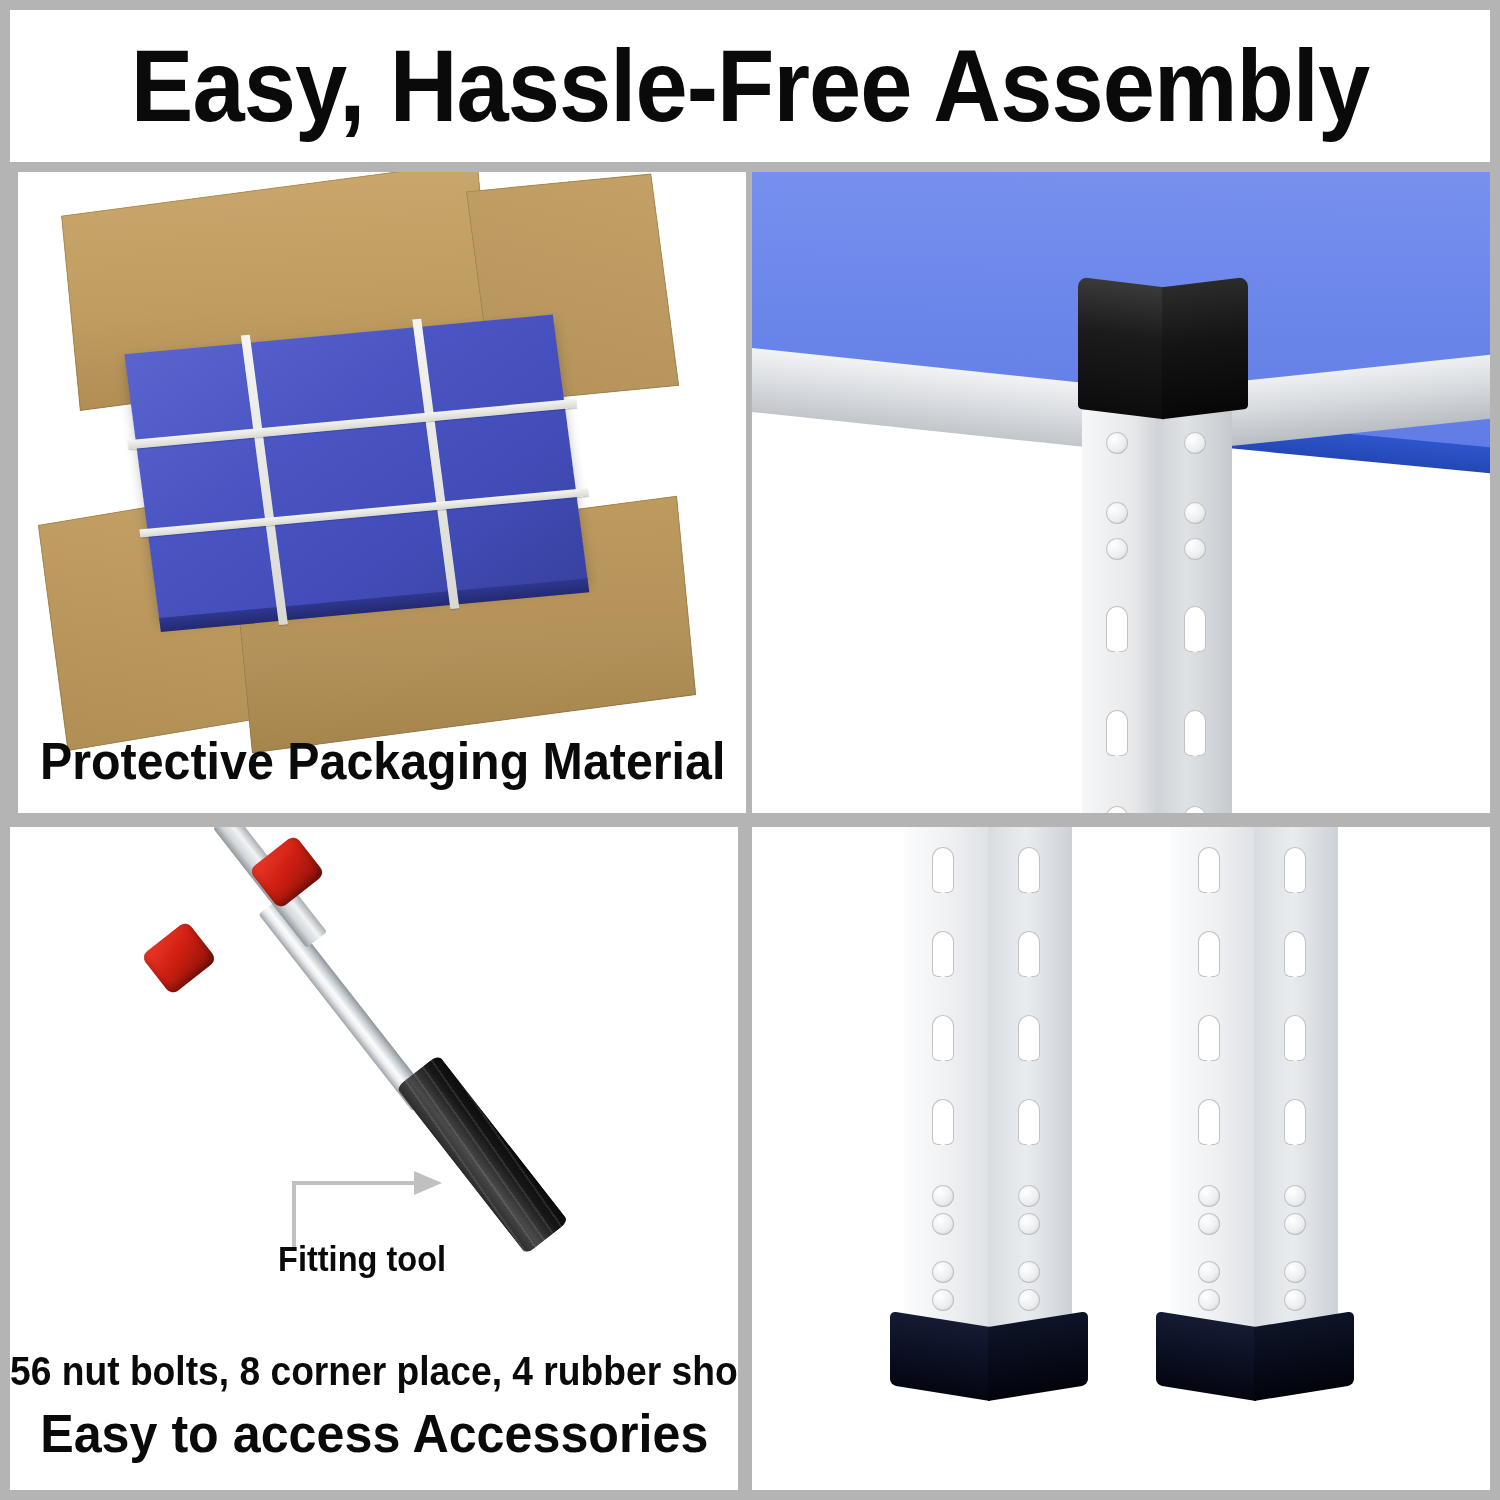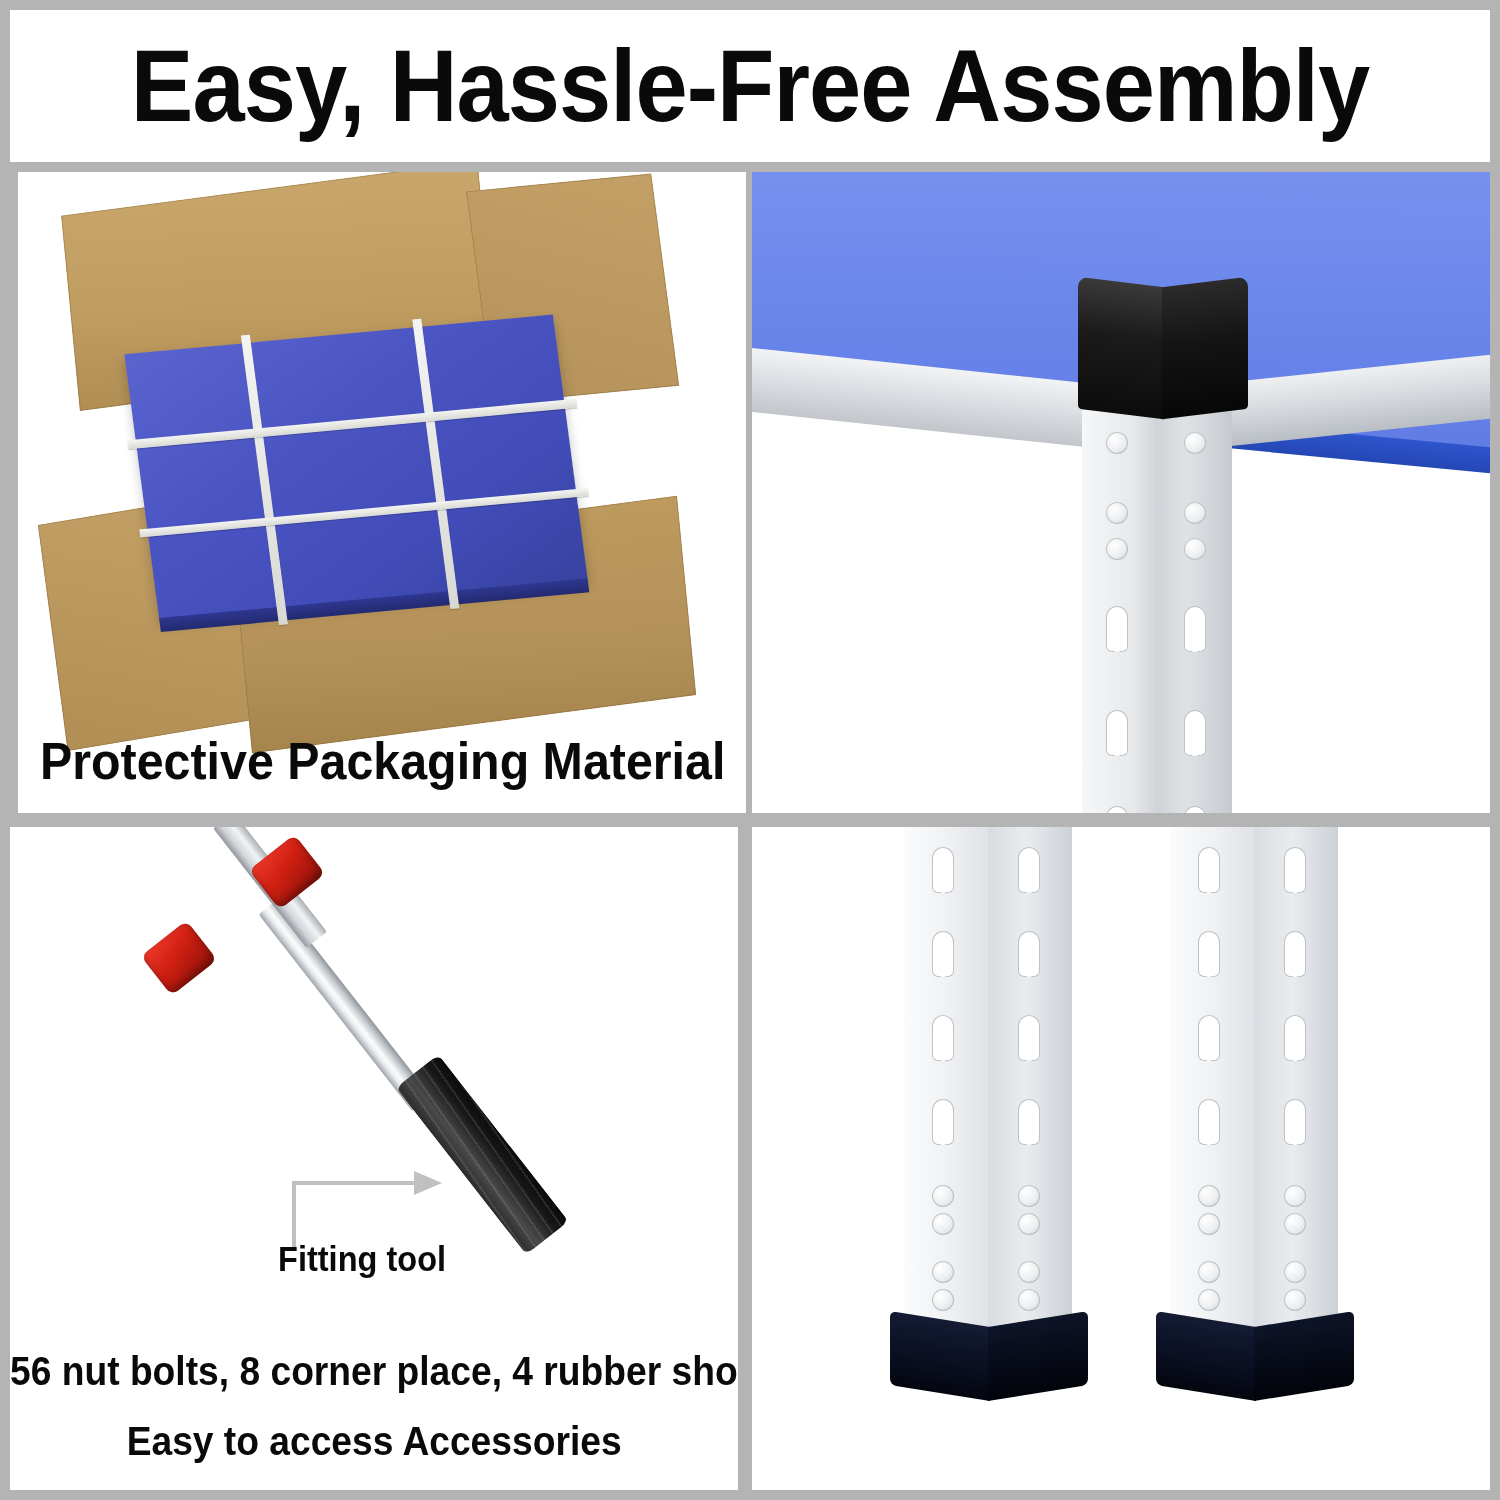--- a/index.html
+++ b/index.html
@@ -61,21 +61,21 @@
     font-family: "Liberation Sans Narrow", "Liberation Sans", sans-serif;
     font-weight: 700;
     white-space: nowrap;
   }
   .caption span { display:inline-block; transform: scaleX(0.93); transform-origin: left center; }
   .caption.center { text-align: center; left: 0; right: 0; }
   .caption.center span { transform-origin: center center; }
 
   #cap-packaging { left: 22px; bottom: 22px; font-size: 52px; }
   #cap-subtool   { left: 0; right:0; text-align:center; bottom: 96px; font-size: 40px; }
-  #cap-tool      { bottom: 26px; font-size: 40px; }
+  #cap-tool      { bottom: 26px; font-size: 54px; }
   #cap-legs      { bottom: 26px; font-size: 54px; }
   #cap-fitting   { left: 268px; top: 412px; font-size: 35px; }
 
   
   .carton-stage {
     position: absolute;
     inset: 0;
     background: #ffffff;
   }
   .carton-rot {

